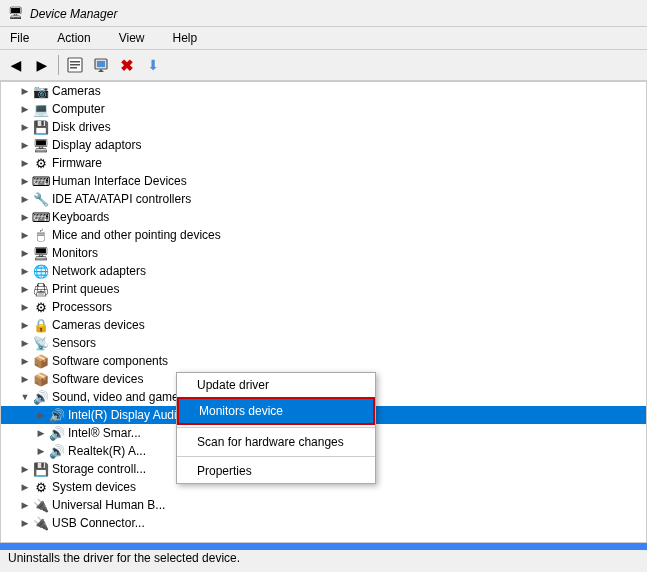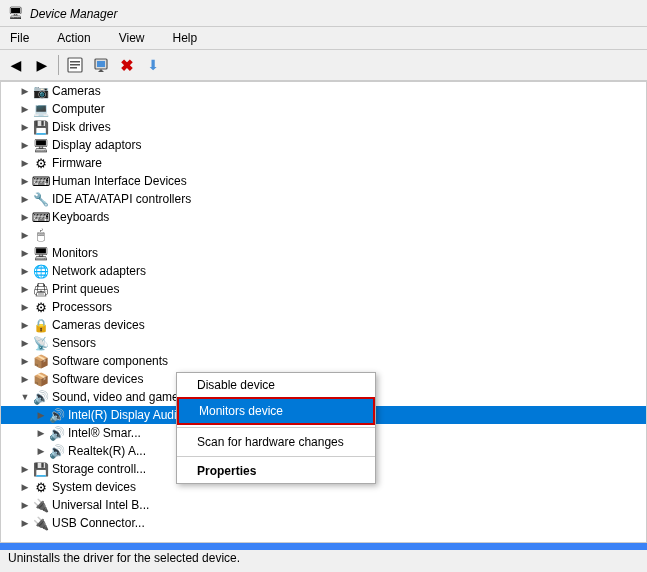--- a/index.html
+++ b/index.html
@@ -121,21 +121,21 @@
       padding: 5px 20px;
       cursor: pointer;
       font-size: 12px;
     }
     .context-menu-item.highlighted {
       background: #0078d7;
       color: white;
       border: 2px solid #cc0000;
     }
     .context-menu-item.bold {
-      font-weight: bold;
+      font-weight: normal;
     }
     .context-menu-sep {
       height: 1px;
       background: #ccc;
       margin: 2px 0;
     }
     .status-bar {
       background: #f0f0f0;
       border-top: 7px solid #3b82f6;
       padding: 3px 8px;
@@ -222,20 +222,21 @@
         <span class="item-label">IDE ATA/ATAPI controllers</span>
       </div>
       <div class="tree-item" style="padding-left: 16px;">
         <span class="expand-btn">▶</span>
         <span class="item-icon">⌨</span>
         <span class="item-label">Keyboards</span>
       </div>
       <div class="tree-item" style="padding-left: 16px;">
         <span class="expand-btn">▶</span>
         <span class="item-icon">🖱</span>
+        <span class="item-label">Mice and other pointing devices</span>
       </div>
       <div class="tree-item" style="padding-left: 16px;">
         <span class="expand-btn">▶</span>
         <span class="item-icon">🖥</span>
         <span class="item-label">Monitors</span>
       </div>
       <div class="tree-item" style="padding-left: 16px;">
         <span class="expand-btn">▶</span>
         <span class="item-icon">🌐</span>
         <span class="item-label">Network adapters</span>
@@ -296,31 +297,31 @@
         <span class="item-label">Storage controll...</span>
       </div>
       <div class="tree-item" style="padding-left: 16px;">
         <span class="expand-btn">▶</span>
         <span class="item-icon">⚙</span>
         <span class="item-label">System devices</span>
       </div>
       <div class="tree-item" style="padding-left: 16px;">
         <span class="expand-btn">▶</span>
         <span class="item-icon">🔌</span>
-        <span class="item-label">Universal Intel B...</span>
+        <span class="item-label">Universal Human B...</span>
       </div>
       <div class="tree-item" style="padding-left: 16px;">
         <span class="expand-btn">▶</span>
         <span class="item-icon">🔌</span>
         <span class="item-label">USB Connector...</span>
       </div>
     </div>
 
   <div class="context-menu" id="context-menu" style="top: 290px; left: 175px;">
-      <div class="context-menu-item">Disable device</div>
+      <div class="context-menu-item">Update driver</div>
       <div class="context-menu-item highlighted">Monitors device</div>
       <div class="context-menu-sep"></div>
       <div class="context-menu-item">Scan for hardware changes</div>
       <div class="context-menu-sep"></div>
       <div class="context-menu-item bold">Properties</div>
     </div>
 </div>
 
 <div class="status-bar">
   <span>Uninstalls the driver for the selected device.</span>

